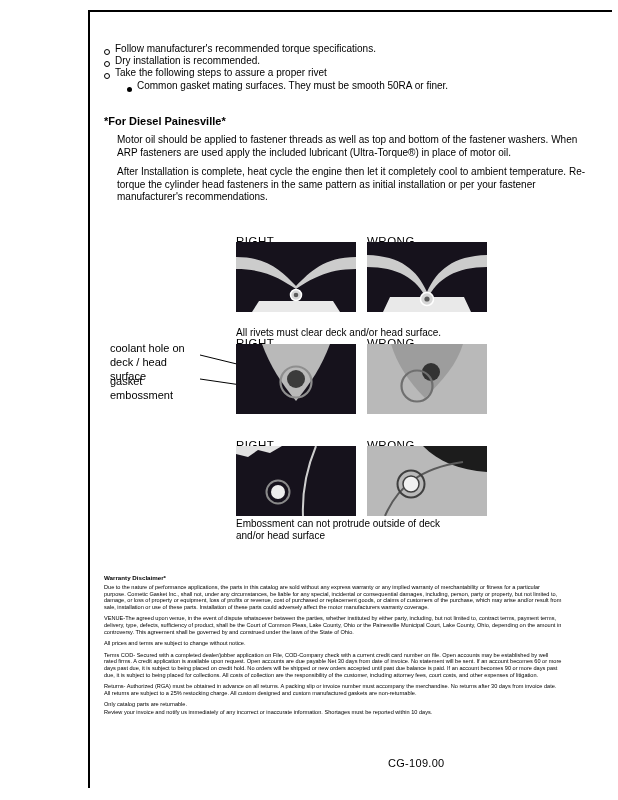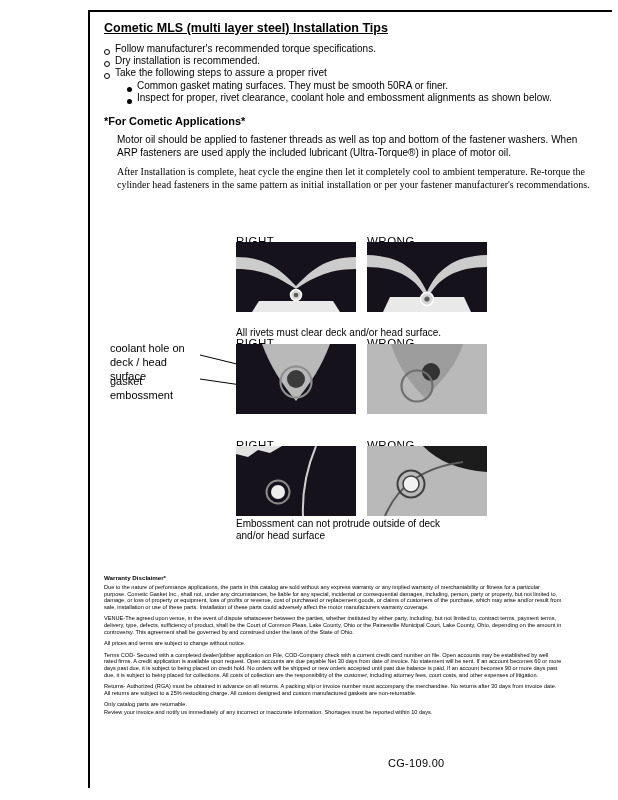--- a/index.html
+++ b/index.html
@@ -26,46 +26,41 @@
   svg{display:block;}
 </style>
 </head>
 <body>
 
 <div class="page">
 
   <div class="abs rule" style="left:88px;top:10px;width:524px;height:2px;"></div>
   <div class="abs rule" style="left:88px;top:10px;width:2px;height:778px;"></div>
 
-  <div class="abs title" style="left:104px;top:21px;">Cometic MLS (multi layer steel) Installation Tips</div>
 
   <div class="abs b-row" style="left:104px;top:43px;">
     <span class="marker-o"></span>
     <span>Follow manufacturer's recommended torque specifications.</span>
   </div>
   <div class="abs b-row" style="left:104px;top:55px;">
     <span class="marker-o"></span>
     <span>Dry installation is recommended.</span>
   </div>
   <div class="abs b-row" style="left:104px;top:67px;">
     <span class="marker-o"></span>
     <span>Take the following steps to assure a proper rivet</span>
   </div>
   <div class="abs b-row" style="left:127px;top:80px;">
     <span class="marker-f"></span>
     <span>Common gasket mating surfaces.  They must be smooth 50RA or finer.</span>
   </div>
-  <div class="abs b-row" style="left:127px;top:92px;">
-    <span class="marker-f"></span>
-    <span>Inspect for proper, rivet clearance, coolant hole and embossment alignments as shown below.</span>
-  </div>
 
-  <div class="abs h2" style="left:104px;top:115px;">*For Cometic Applications*</div>
+  <div class="abs h2" style="left:104px;top:115px;">*For Diesel Painesville*</div>
   <div class="abs para" style="left:117px;top:134px;width:482px;">Motor oil should be applied to fastener threads as well as top and bottom of the fastener washers. When ARP fasteners are used apply the included lubricant (Ultra-Torque®) in place of motor oil.</div>
-  <div class="abs para" style="left:117px;top:166px;width:478px;font-family:Liberation Serif, serif;">After Installation is complete, heat cycle the engine then let it completely cool to ambient temperature. Re-torque the cylinder head fasteners in the same pattern as initial installation or per your fastener manufacturer's recommendations.</div>
+  <div class="abs para" style="left:117px;top:166px;width:478px;">After Installation is complete, heat cycle the engine then let it completely cool to ambient temperature. Re-torque the cylinder head fasteners in the same pattern as initial installation or per your fastener manufacturer's recommendations.</div>
 
   <div class="abs dg-header" style="left:236px;top:227px;">RIGHT</div>
   <div class="abs dg-header" style="left:367px;top:227px;">WRONG</div>
 
   <div class="abs" style="left:236px;top:242px;">
     <svg class="dg-img" viewBox="0 0 120 70">
       <rect width="120" height="70" fill="#16121c"></rect>
       <path d="M0,15 C32,15 46,30 60,44 C74,30 88,15 120,15 L120,27 C90,27 74,38 60,47 C46,38 30,27 0,27 Z" fill="#cccccc"></path>
       <path d="M16,70 L104,70 L97,59 L23,59 Z" fill="#e9e9e9"></path>
       <circle cx="60" cy="53" r="5.5" fill="#d6d6d6" stroke="#ffffff" stroke-width="1.5"></circle>

